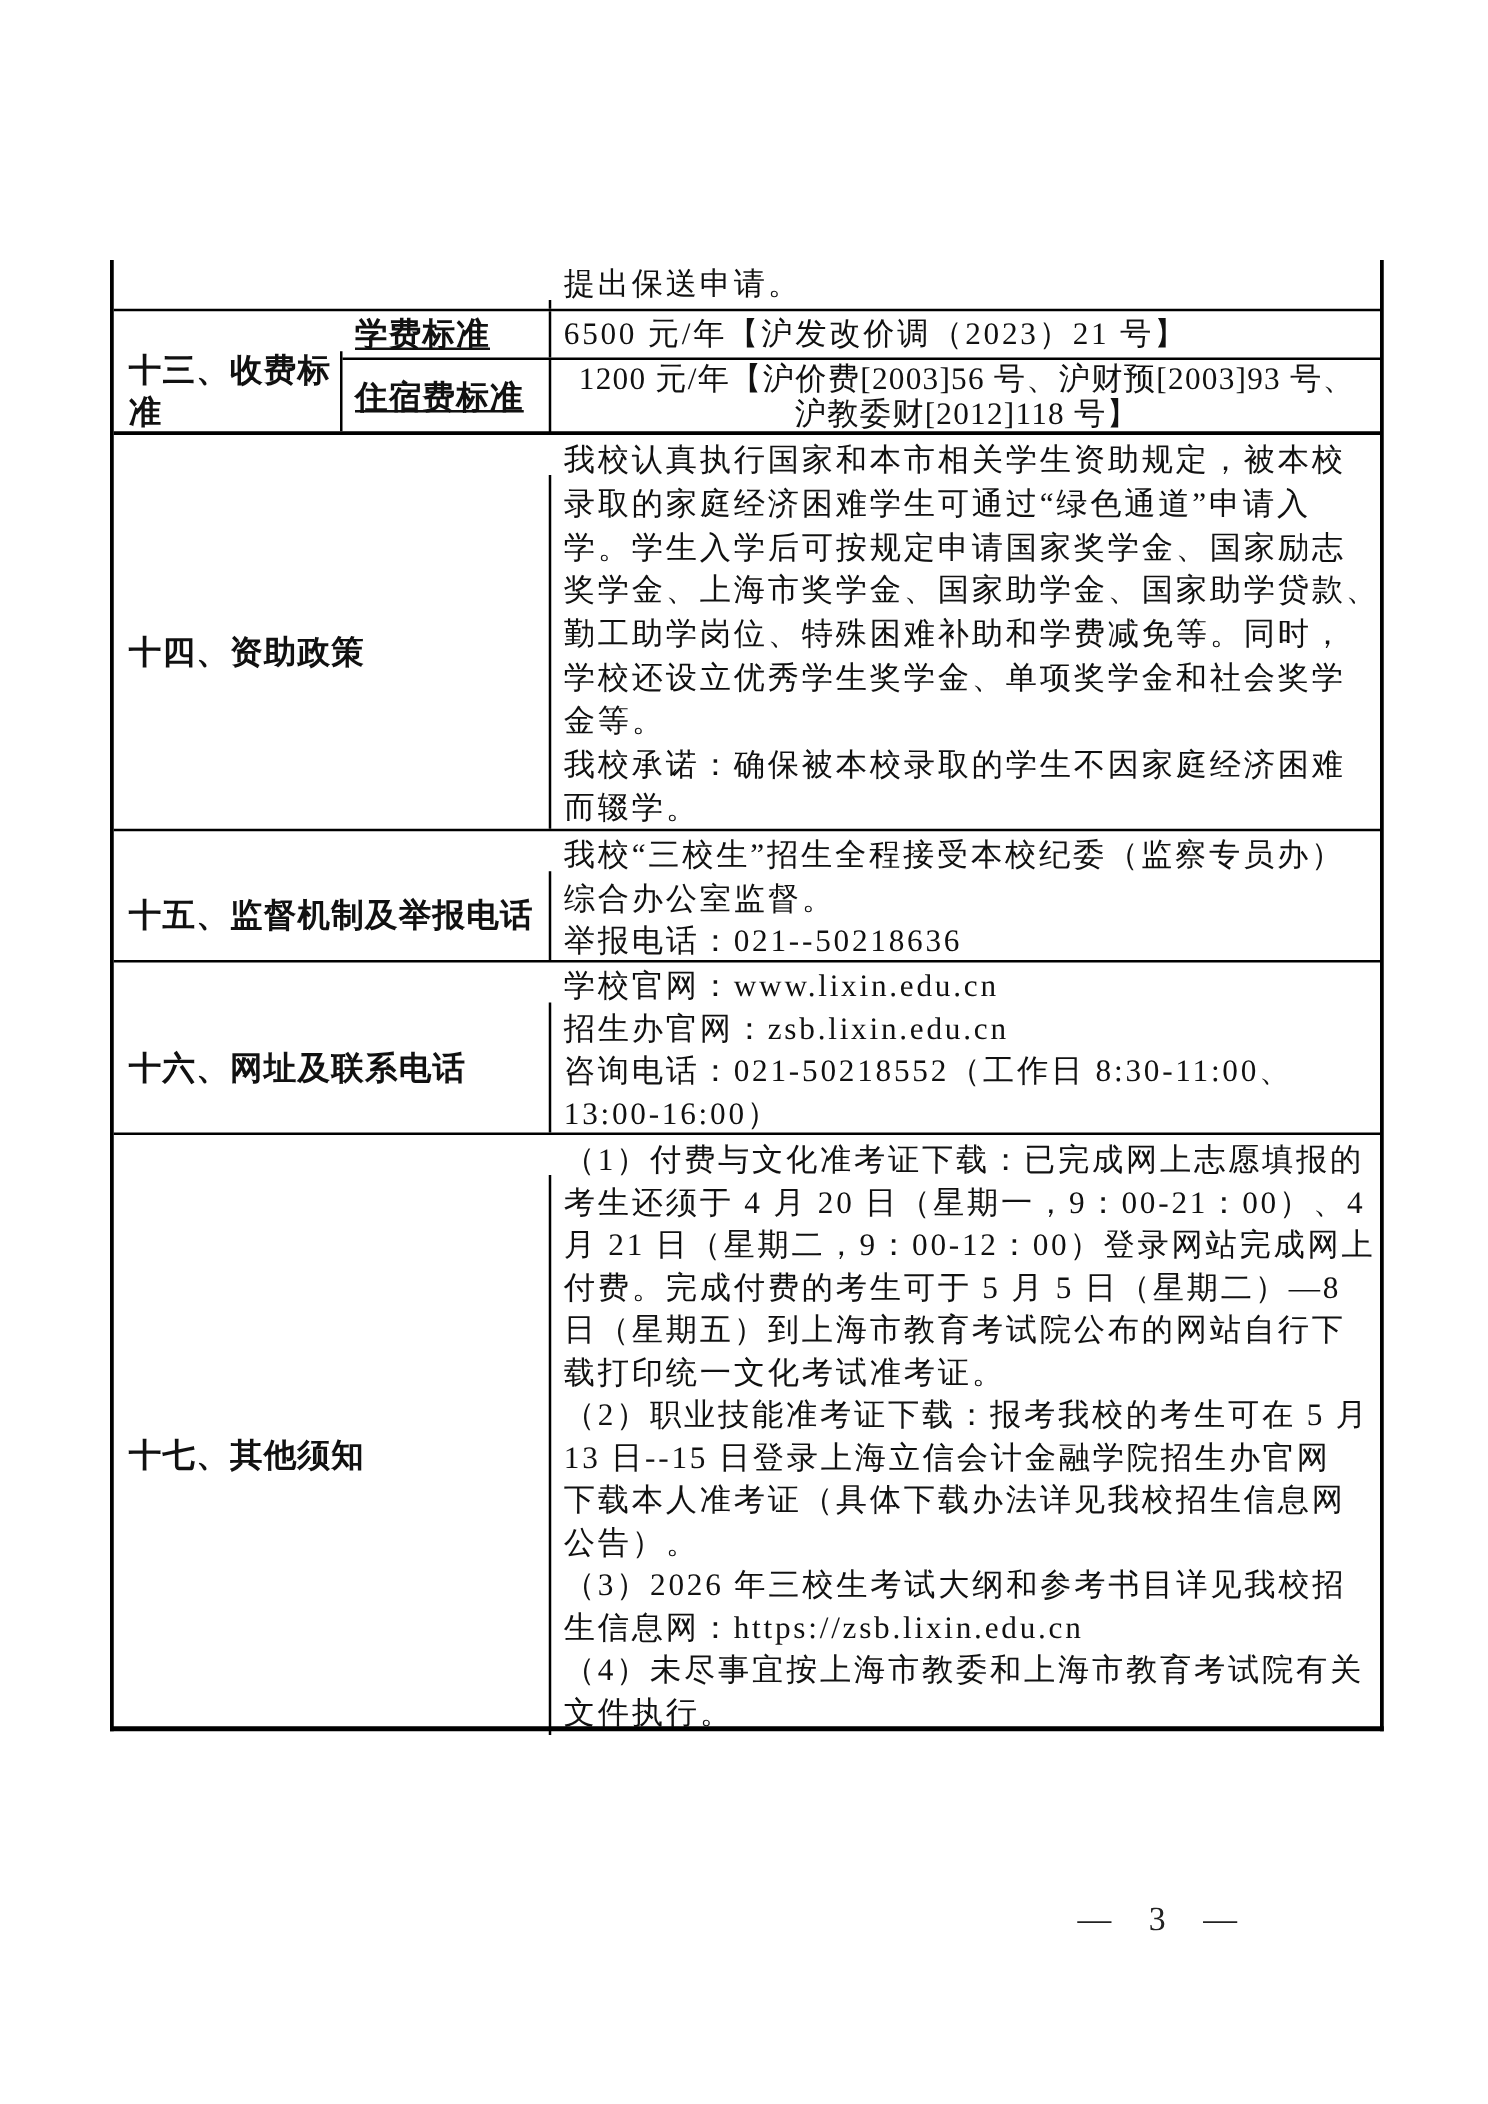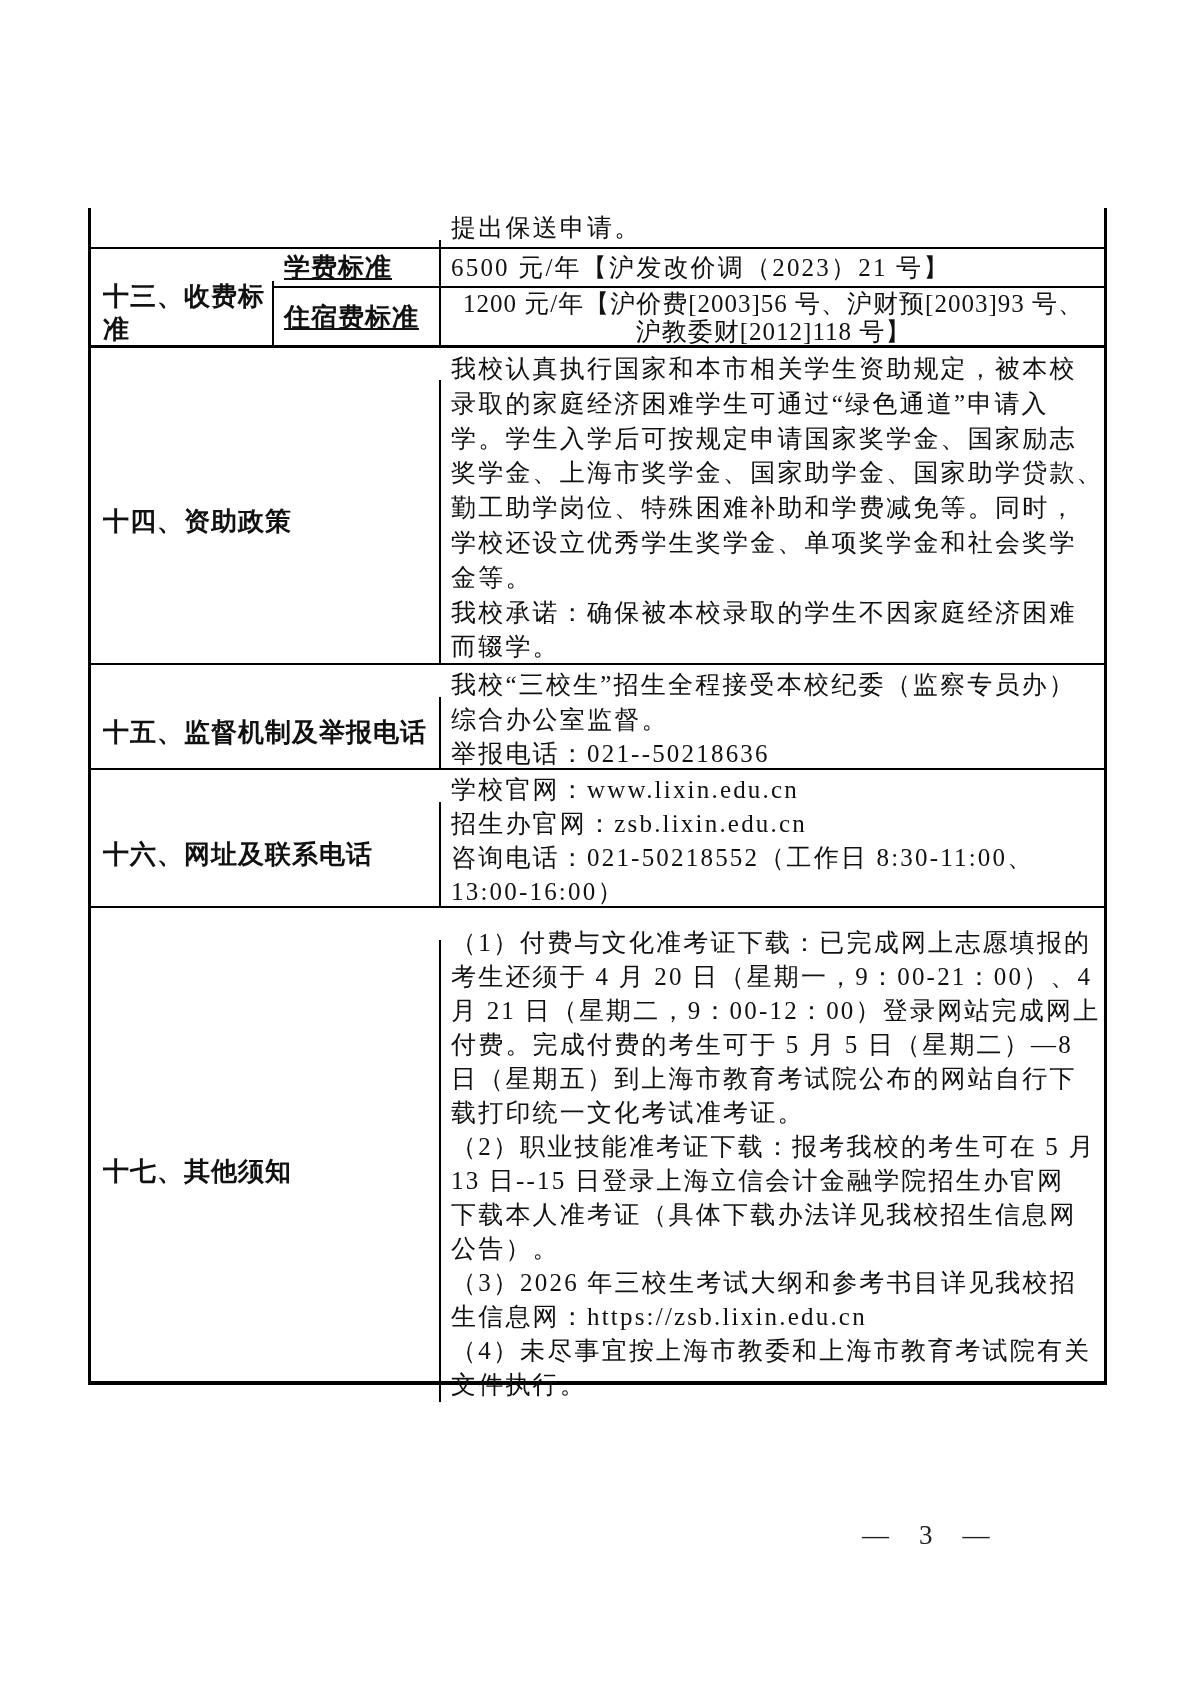--- a/index.html
+++ b/index.html
@@ -164,21 +164,21 @@
         <div class="content-line">招生办官网：zsb.lixin.edu.cn</div>
         <div class="content-line">咨询电话：021-50218552（工作日 8:30-11:00、</div>
         <div class="content-line">13:00-16:00）</div>
       </div>
     </div>
 
     <div class="trow" style="flex:1 1 auto">
       <div class="label-cell label-wide">
         <span>十七、其他须知</span>
       </div>
-      <div class="content-cell lh-sec17" style="padding-top:18px">
+      <div class="content-cell lh-sec17" style="padding-top:4px">
         <div class="content-line">（1）付费与文化准考证下载：已完成网上志愿填报的</div>
         <div class="content-line">考生还须于 4 月 20 日（星期一，9：00-21：00）、4</div>
         <div class="content-line">月 21 日（星期二，9：00-12：00）登录网站完成网上</div>
         <div class="content-line">付费。完成付费的考生可于 5 月 5 日（星期二）—8</div>
         <div class="content-line">日（星期五）到上海市教育考试院公布的网站自行下</div>
         <div class="content-line">载打印统一文化考试准考证。</div>
         <div class="content-line">（2）职业技能准考证下载：报考我校的考生可在 5 月</div>
         <div class="content-line">13 日--15 日登录上海立信会计金融学院招生办官网</div>
         <div class="content-line">下载本人准考证（具体下载办法详见我校招生信息网</div>
         <div class="content-line">公告）。</div>

